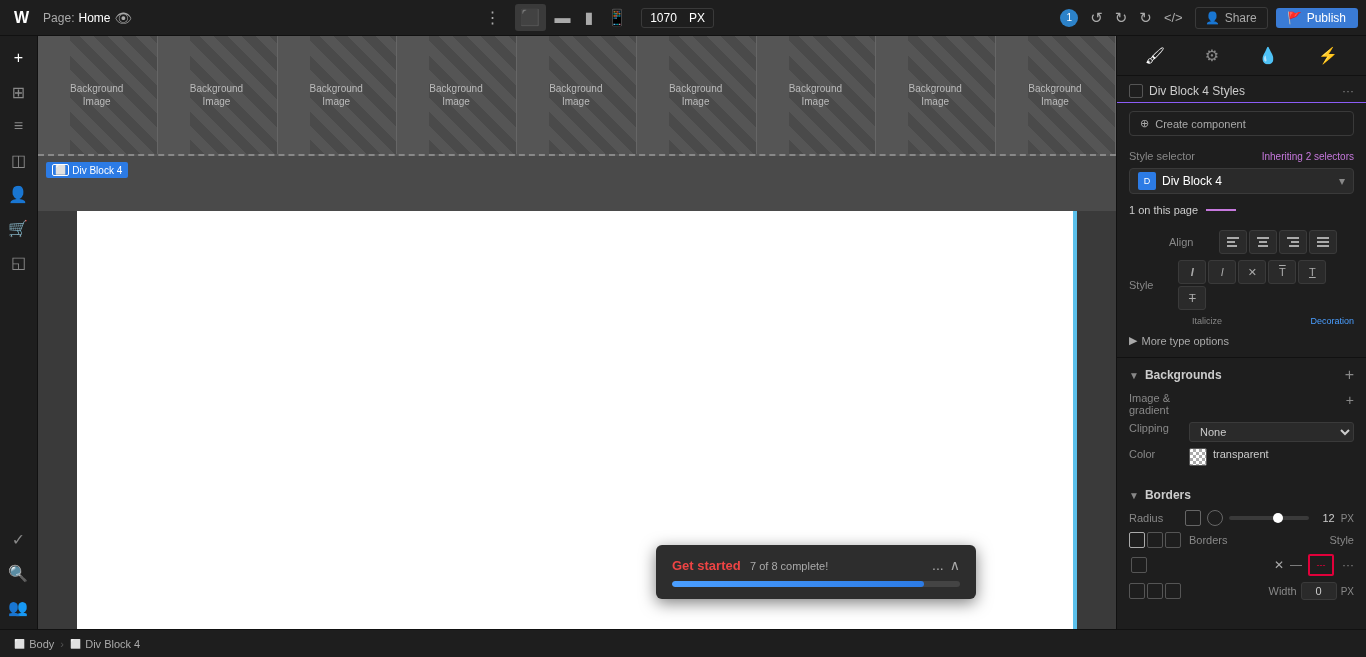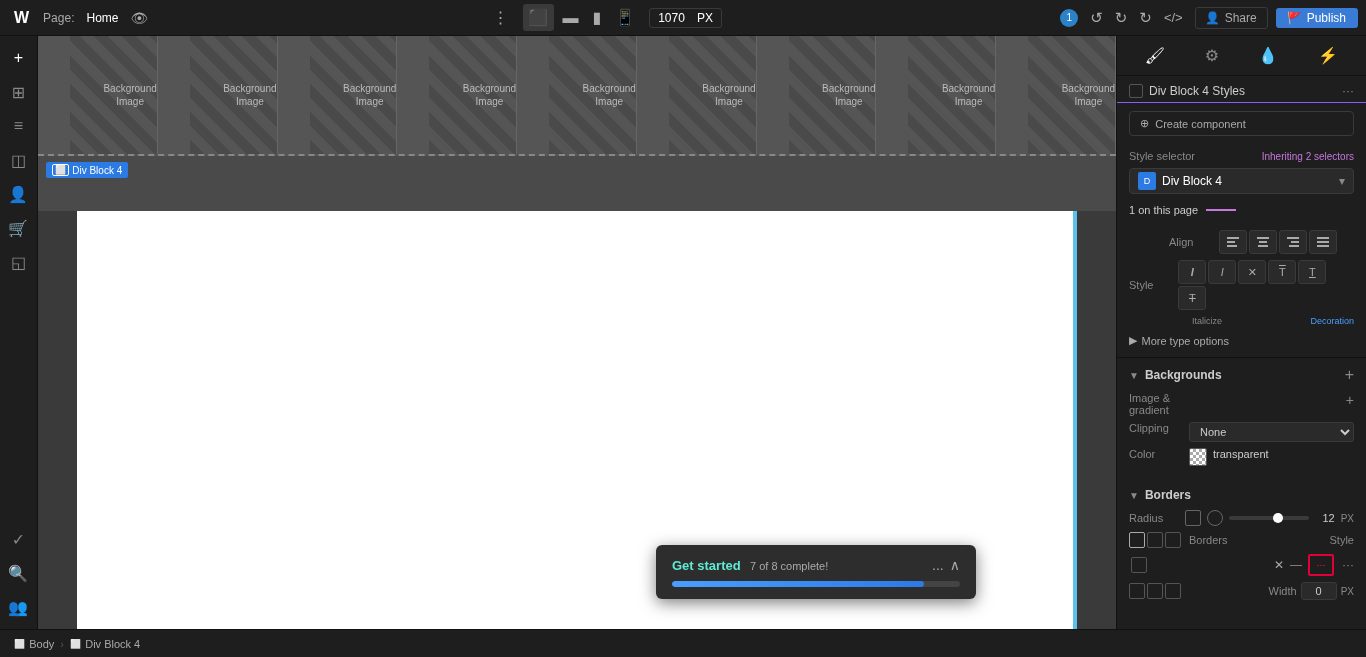--- a/index.html
+++ b/index.html
@@ -1,21 +1,21 @@
 <!DOCTYPE html>
 <html><head>
   <meta charset="utf-8">
   <style>
     * { box-sizing: border-box; margin: 0; padding: 0; }
     body { font-family: -apple-system, BlinkMacSystemFont, 'Segoe UI', sans-serif; background: #1a1a1a; color: #ccc; font-size: 12px; overflow: hidden; width: 1366px; height: 657px; display: flex; flex-direction: column; }
 
     
     .topbar { height: 36px; background: #1e1e1e; display: flex; align-items: center; padding: 0 8px; gap: 8px; border-bottom: 1px solid #111; flex-shrink: 0; }
     .topbar-logo { color: #fff; font-size: 16px; font-weight: bold; padding: 0 6px; }
-    .topbar-page { display: flex; align-items: center; gap: 12px; color: #aaa; font-size: 12px; }
+    .topbar-page { display: flex; align-items: center; gap: 4px; color: #aaa; font-size: 12px; }
     .topbar-page span.page-name { color: #fff; }
     .topbar-eye { color: #aaa; font-size: 14px; cursor: pointer; }
     .topbar-spacer { flex: 1; }
     .topbar-dots { color: #aaa; font-size: 16px; cursor: pointer; padding: 0 6px; }
     .topbar-devices { display: flex; align-items: center; gap: 2px; }
     .device-btn { background: none; border: none; color: #aaa; font-size: 16px; cursor: pointer; padding: 4px 6px; border-radius: 3px; }
     .device-btn.active { background: #3a3a3a; color: #fff; }
     .topbar-px { color: #fff; font-size: 12px; display: flex; align-items: center; gap: 12px; border: 1px solid #3a3a3a; border-radius: 3px; padding: 2px 8px; }
     .topbar-badge { background: #2c82c9; color: #fff; border-radius: 50%; width: 18px; height: 18px; display: flex; align-items: center; justify-content: center; font-size: 10px; }
     .topbar-actions { display: flex; align-items: center; gap: 4px; }
@@ -30,37 +30,37 @@
     .left-sidebar { width: 38px; background: #1e1e1e; display: flex; flex-direction: column; align-items: center; padding: 6px 0; gap: 2px; border-right: 1px solid #111; flex-shrink: 0; }
     .sidebar-icon { width: 32px; height: 32px; display: flex; align-items: center; justify-content: center; color: #888; font-size: 16px; cursor: pointer; border-radius: 4px; }
     .sidebar-icon.active { color: #fff; }
     .sidebar-spacer { flex: 1; }
 
     
     .canvas-area { flex: 1; background: #3a3a3a; position: relative; overflow: hidden; display: flex; flex-direction: column; }
 
     
     .canvas-top-strip { height: 120px; background: #555; position: relative; overflow: hidden; display: flex; align-items: stretch; border-bottom: 2px dashed #888; }
-    .bg-tile { flex: 1; display: flex; flex-direction: column; align-items: flex-end; justify-content: center; border-right: 1px solid #666; color: #aaa; font-size: 11px; background: repeating-linear-gradient(45deg, #4a4a4a 0px, #4a4a4a 10px, #555 10px, #555 20px); margin-left: 32px; }
+    .bg-tile { flex: 1; display: flex; flex-direction: column; align-items: flex-start; justify-content: center; border-right: 1px solid #666; color: #aaa; font-size: 11px; background: repeating-linear-gradient(45deg, #4a4a4a 0px, #4a4a4a 10px, #555 10px, #555 20px); margin-left: 32px; }
     .bg-tile-text { display: flex; flex-direction: column; align-items: center; gap: 2px; }
     .bg-tile span { font-size: 10px; color: #bbb; }
 
     
     .canvas-selected-strip { height: 55px; background: #4a4a4a; display: flex; align-items: center; padding: 4px 8px; position: relative; }
     .div-block-label { background: #2c7be5; color: #fff; font-size: 10px; padding: 2px 6px; border-radius: 2px; display: flex; align-items: center; gap: 3px; position: absolute; top: 6px; left: 8px; }
 
     
     .canvas-white { flex: 1; background: #3a3a3a; position: relative; display: flex; justify-content: center; }
     .canvas-white-inner { width: 1000px; background: #fff; position: relative; border-right: 2px solid #5bc0eb; }
     .canvas-right-line { position: absolute; right: 0; top: 0; bottom: 0; width: 2px; background: #5bc0eb; }
 
     
     .get-started-toast { position: absolute; bottom: 30px; right: 140px; background: #2d2d2d; border-radius: 6px; padding: 12px 16px; width: 320px; box-shadow: 0 4px 16px rgba(0,0,0,0.5); }
     .toast-header { display: flex; align-items: center; justify-content: space-between; margin-bottom: 8px; }
-    .toast-title { color: #5eead4; font-size: 13px; font-weight: 600; }
+    .toast-title { color: #ef4444; font-size: 13px; font-weight: 600; }
     .toast-progress-text { color: #aaa; font-size: 11px; margin-left: 6px; }
     .toast-actions { display: flex; align-items: center; gap: 6px; }
     .toast-dots { color: #aaa; font-size: 14px; cursor: pointer; }
     .toast-collapse { color: #aaa; font-size: 14px; cursor: pointer; }
     .toast-progress-bar-bg { height: 6px; background: #444; border-radius: 3px; overflow: hidden; }
     .toast-progress-bar { height: 100%; background: linear-gradient(to right, #4a9eff, #2c7be5); border-radius: 3px; }
 
     
     .breadcrumb-bar { height: 28px; background: #1e1e1e; display: flex; align-items: center; padding: 0 8px; gap: 0; border-top: 1px solid #111; flex-shrink: 0; font-size: 11px; }
     .breadcrumb-item { display: flex; align-items: center; gap: 4px; color: #aaa; cursor: pointer; padding: 0 6px; }

